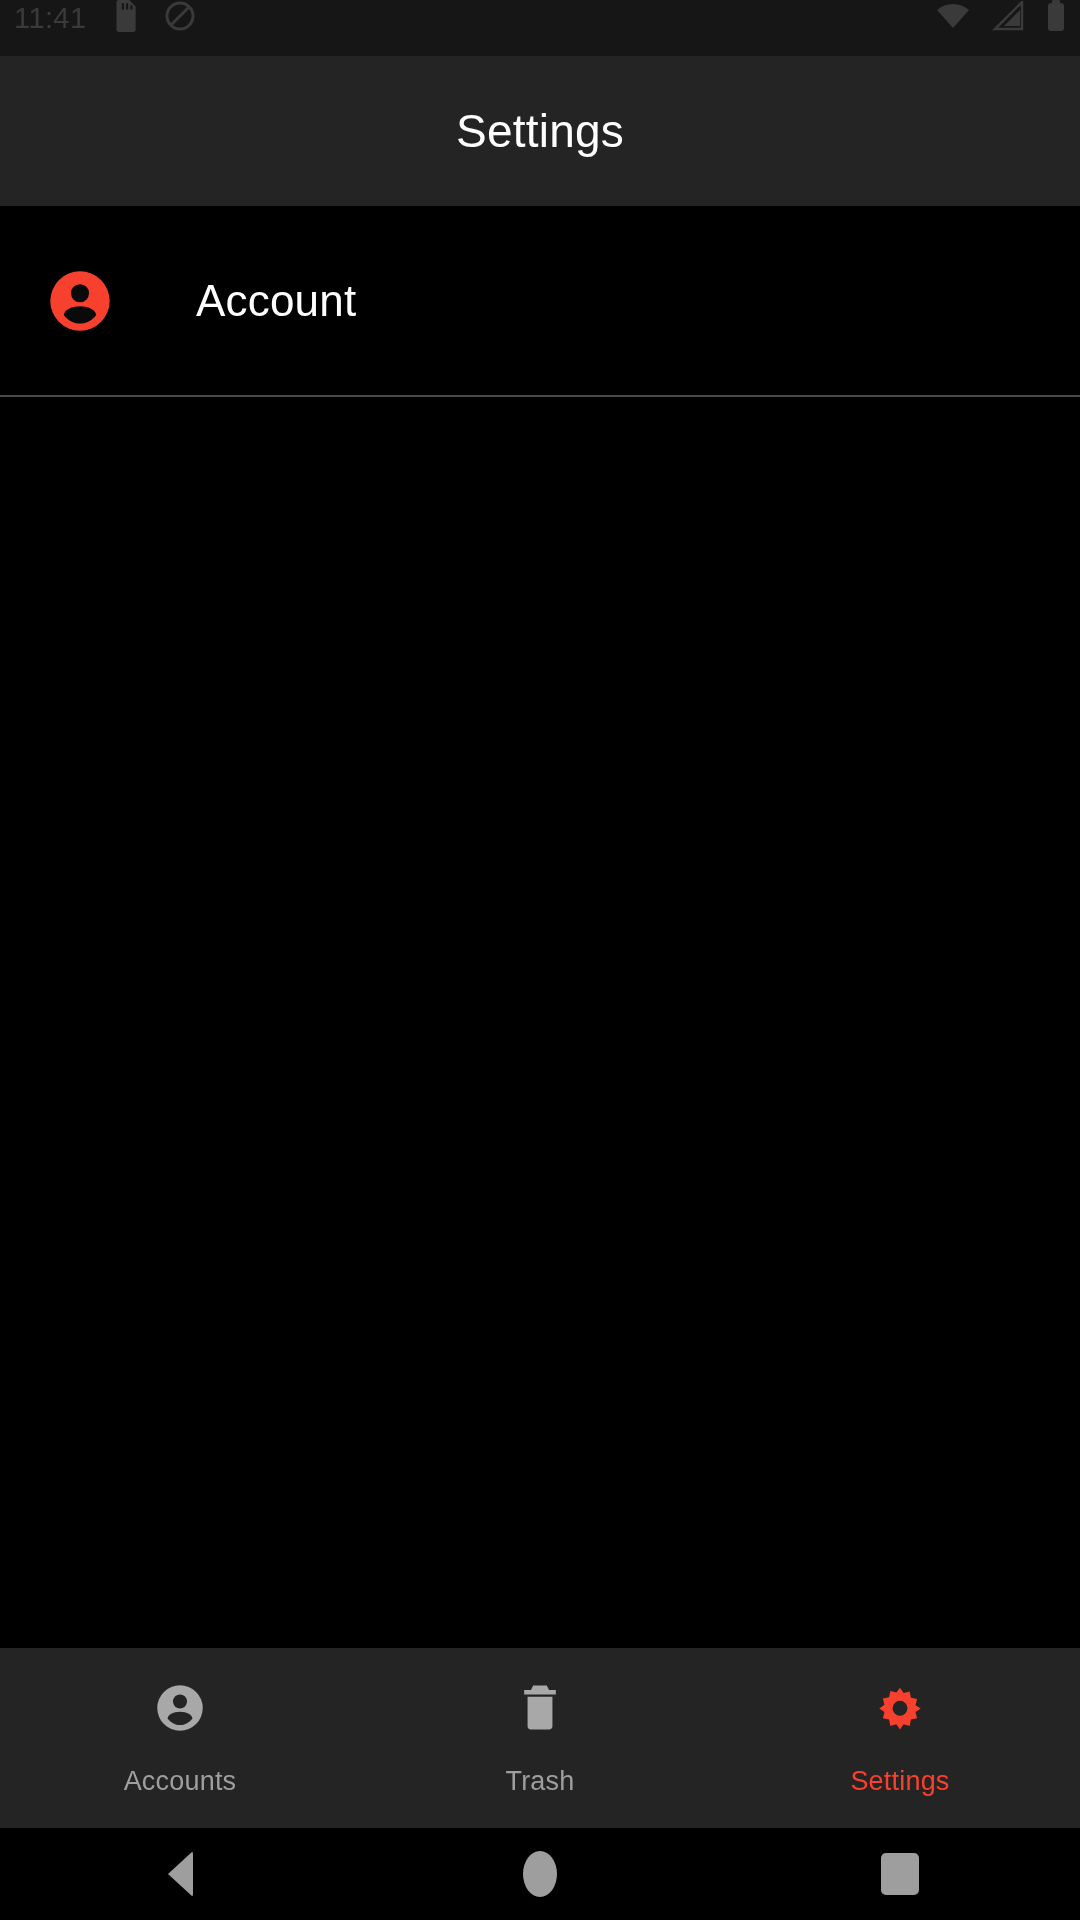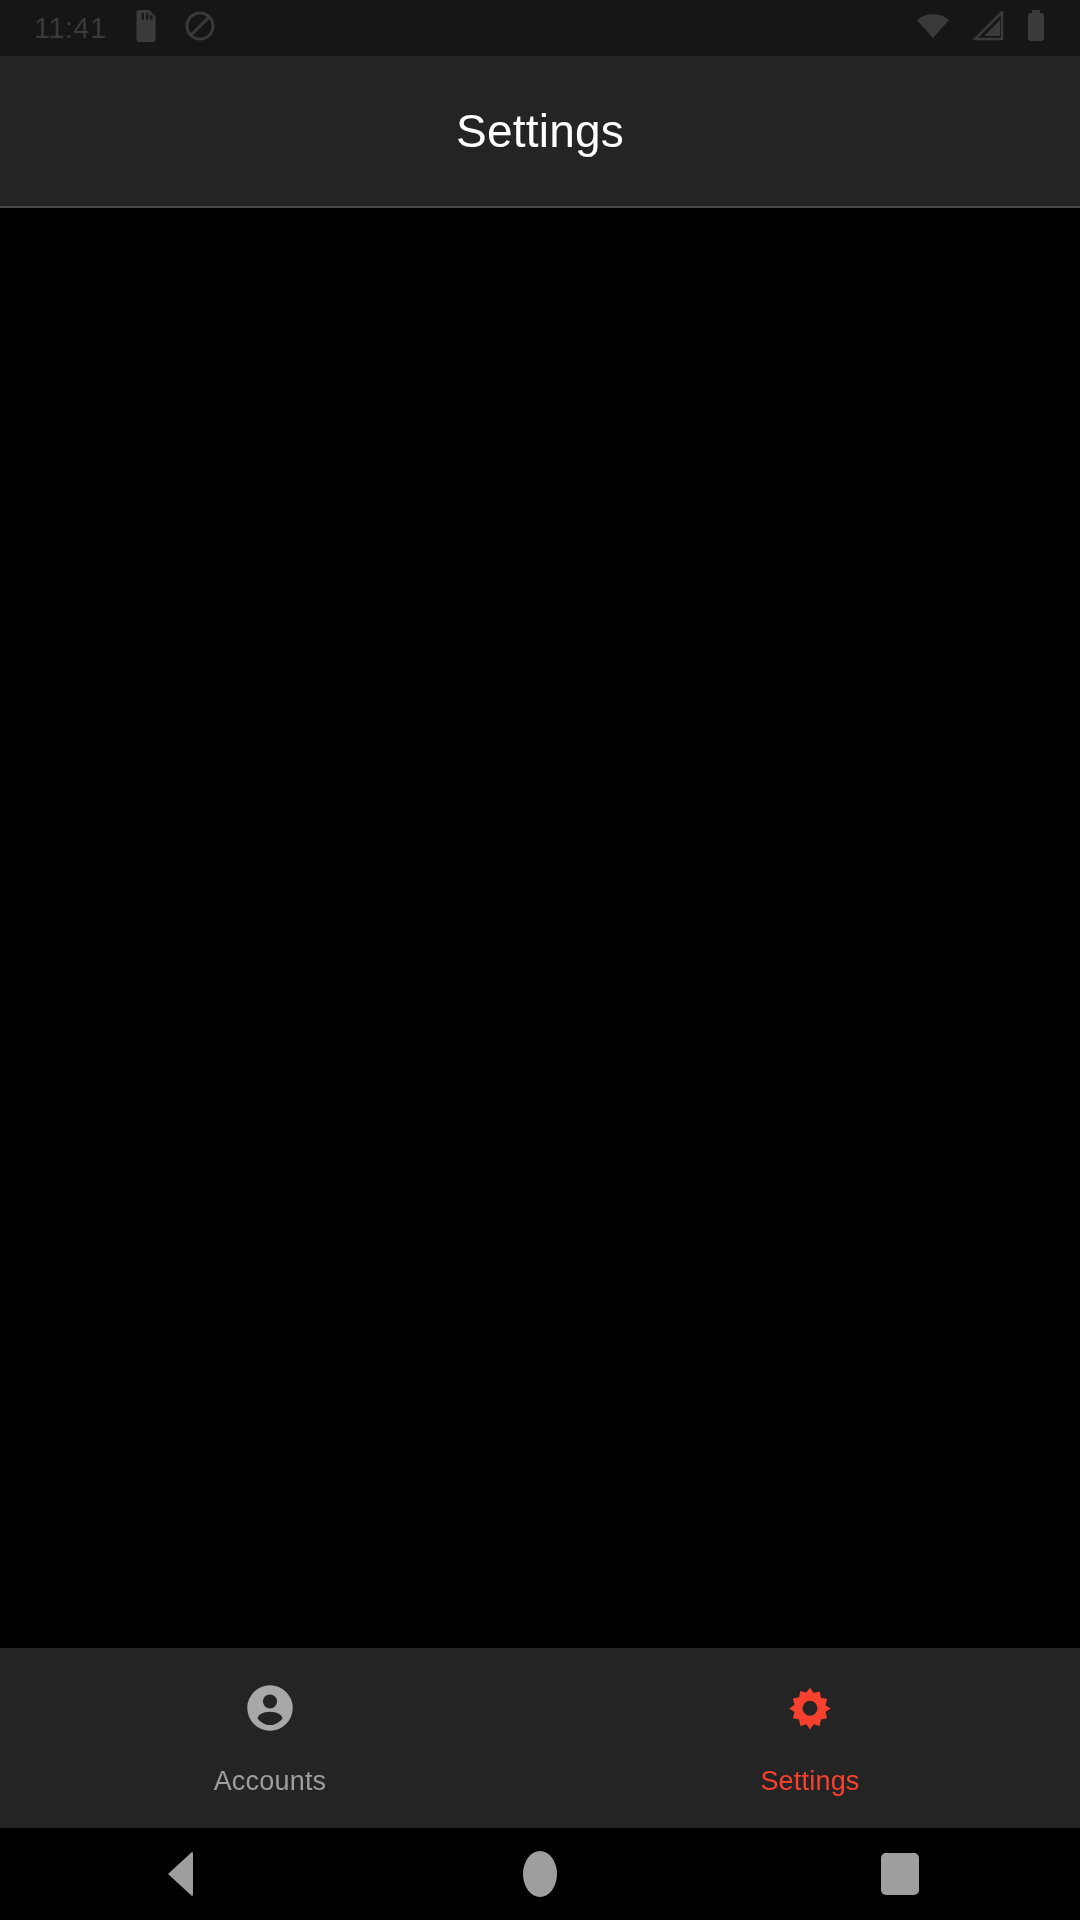--- a/index.html
+++ b/index.html
@@ -13,22 +13,22 @@
     position:relative;
     width:1080px; height:1920px;
     background:#000;
     display:flex; flex-direction:column;
   }
 
   
   .status-bar {
     height:56px;
     background:#161616;
-    display:flex; align-items:center;
-    padding:0 34px;
+    display:flex; align-items:flex-start;
+    padding:0 14px;
     flex:0 0 auto;
   }
   .status-left { display:flex; align-items:center; gap:26px; }
   .status-time {
     color:#3a3a3a;
     font-size:29px;
     letter-spacing:0.4px;
     font-family:"Liberation Sans", sans-serif;
   }
   .status-right { margin-left:auto; display:flex; align-items:center; gap:22px; }
@@ -176,40 +176,59 @@
       </span>
     </div>
   </div>
 
   <div class="app-bar">
     <div class="app-title">Settings</div>
   </div>
 
   <div class="content">
 
+    <div class="list-row">
+      <span class="row-icon">
+        <svg width="62" height="62" viewBox="0 0 48 48">
+          <circle cx="24" cy="24" r="23" fill="#f8402e"></circle>
+          <circle cx="24" cy="18" r="7" fill="#0a0a0a"></circle>
+          <path d="M24 28c-7 0-12.5 3.4-12.5 6.8 2.9 4.1 7.4 6.7 12.5 6.7s9.6-2.6 12.5-6.7C36.5 31.4 31 28 24 28z" fill="#0a0a0a"></path>
+        </svg>
+      </span>
+      <span class="row-label">Account</span>
+    </div>
 
     <div class="divider"></div>
 
 
     <div class="spacer"></div>
   </div>
 
   <div class="bottom-nav">
 
     <div class="nav-item inactive">
       <span class="nav-icon">
         <svg width="52" height="52" viewBox="0 0 48 48">
           <circle cx="24" cy="24" r="21" fill="#a8a8a8"></circle>
           <circle cx="24" cy="18" r="6.5" fill="#242424"></circle>
           <path d="M24 27.5c-6.4 0-11.4 3.1-11.4 6.2 2.7 3.7 6.8 6.1 11.4 6.1s8.7-2.4 11.4-6.1c0-3.1-5-6.2-11.4-6.2z" fill="#242424"></path>
         </svg>
       </span>
       <span class="nav-label">Accounts</span>
     </div>
 
+    <div class="nav-item inactive">
+      <span class="nav-icon">
+        <svg width="46" height="52" viewBox="0 0 38 46">
+          <path d="M13 3h12l2 4h6v4H5V7h6z" fill="#a8a8a8"></path>
+          <path d="M8 13h22v26a3 3 0 0 1-3 3H11a3 3 0 0 1-3-3z" fill="#a8a8a8"></path>
+        </svg>
+      </span>
+      <span class="nav-label">Trash</span>
+    </div>
 
     <div class="nav-item active">
       <span class="nav-icon">
         <svg width="54" height="54" viewBox="0 0 48 48">
           <path d="M24 2l3.2 4.6 5.4-1.4 1.1 5.5 5.5 1.1-1.4 5.4L42.4 20l-4.6 3.2 1.4 5.4-5.5 1.1-1.1 5.5-5.4-1.4L24 38.4l-3.2-4.6-5.4 1.4-1.1-5.5-5.5-1.1 1.4-5.4L5.6 20l4.6-3.2-1.4-5.4 5.5-1.1 1.1-5.5 5.4 1.4z" fill="#f8402e" transform="translate(0,4) scale(1,1.02)"></path>
           <circle cx="24" cy="24.2" r="6.6" fill="#242424"></circle>
         </svg>
       </span>
       <span class="nav-label">Settings</span>
     </div>

